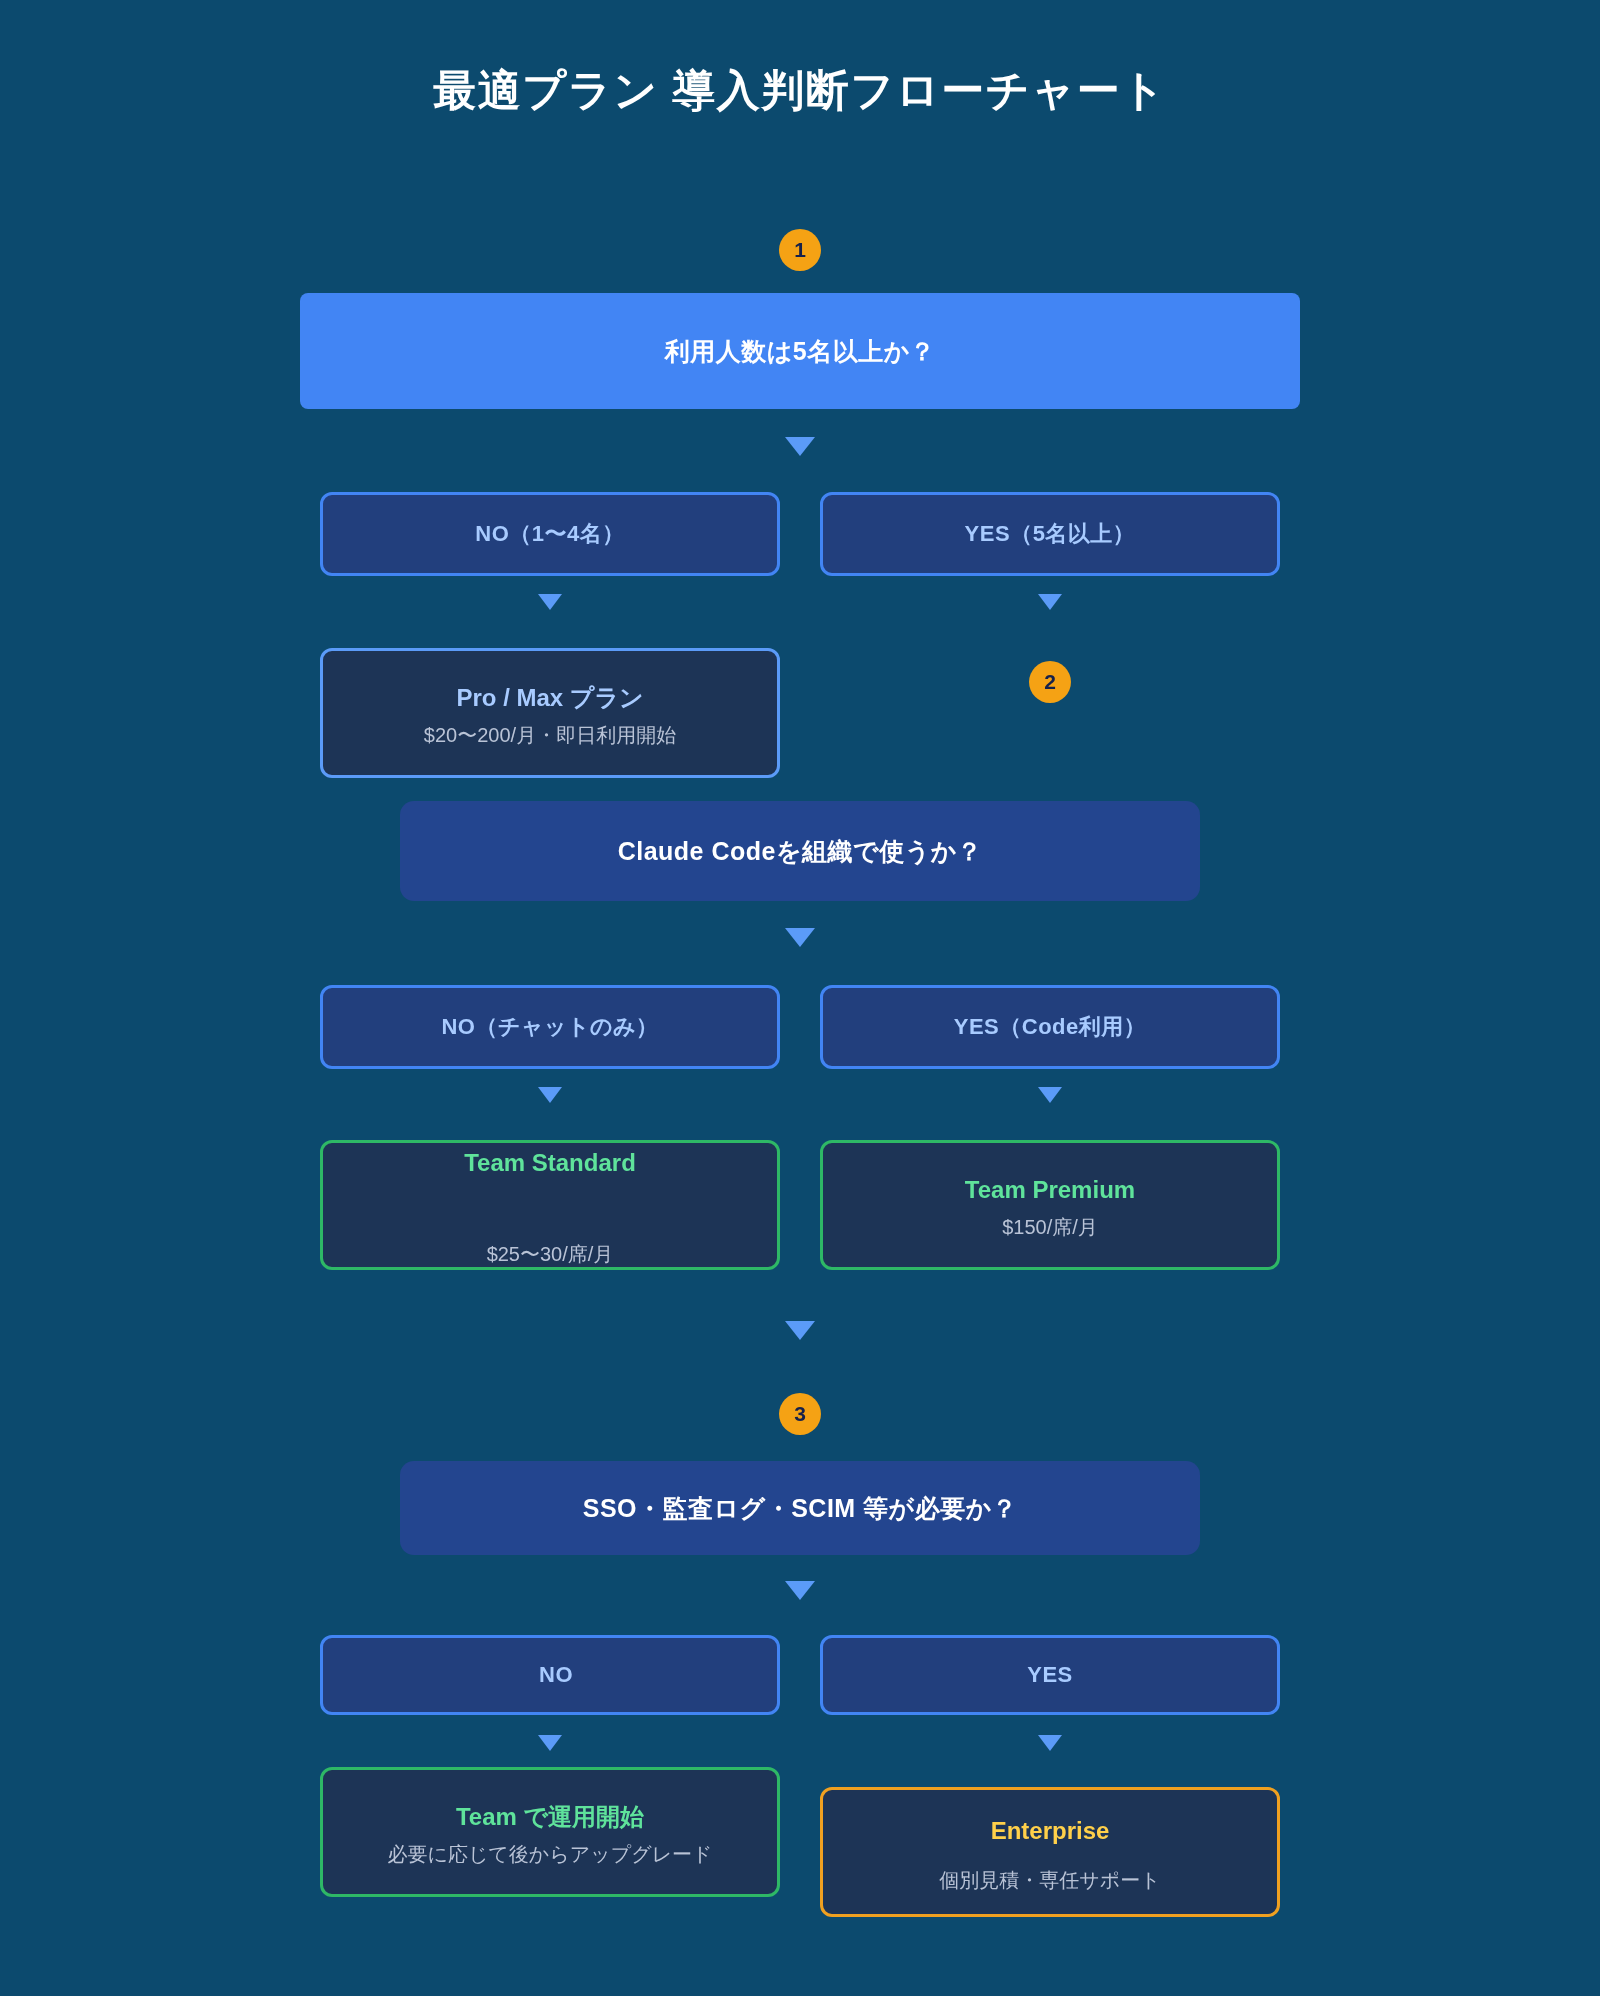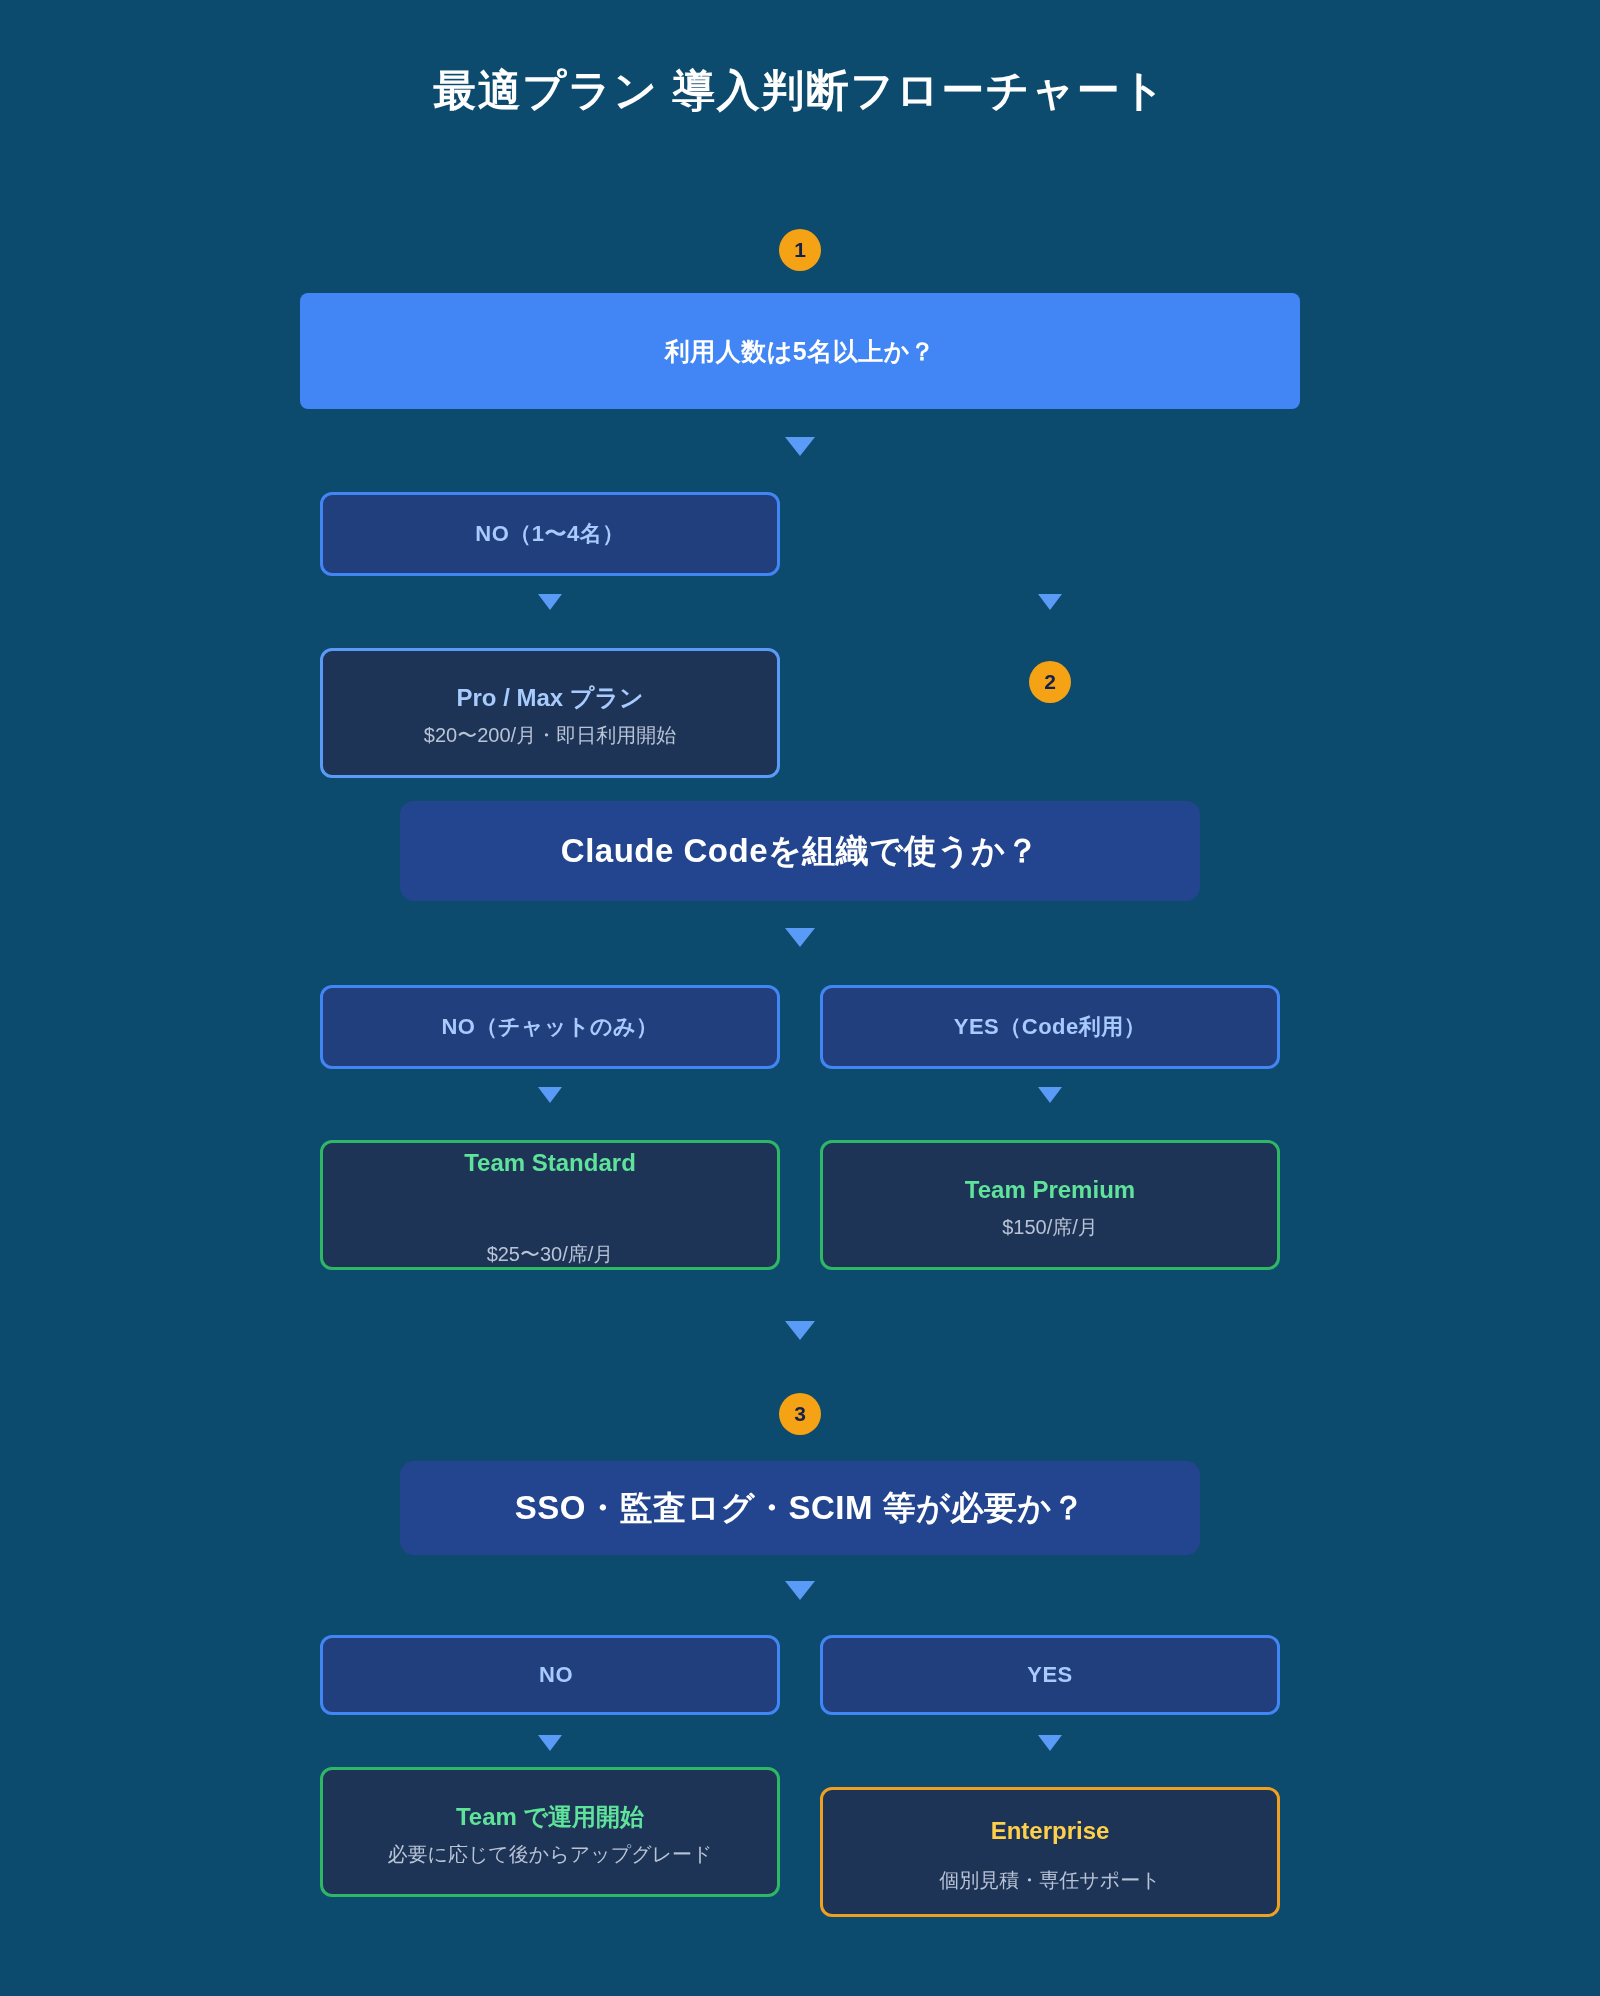--- a/index.html
+++ b/index.html
@@ -53,21 +53,21 @@
     font-size: 25px;
     font-weight: bold;
     letter-spacing: .5px;
   }
   
   .q-secondary {
     background: #23458f;
     border: none;
     border-radius: 14px;
     color: #ffffff;
-    font-size: 33px;
+    font-size: 25px;
     font-weight: bold;
     letter-spacing: .5px;
   }
   
   .branch {
     background: #223f7d;
     border: 3px solid #4285f4;
     color: #a8cbff;
     font-size: 22px;
     font-weight: bold;
@@ -136,20 +136,21 @@
 
   <div class="chart-title">最適プラン 導入判断フローチャート</div>
 
   <div class="step-badge" style="left:779px; top:229px;">1</div>
 
   <div class="node q-primary" style="left:300px; top:293px; width:1000px; height:116px;">利用人数は5名以上か？</div>
 
   <div class="arrow" style="left:785px; top:437px;"></div>
 
   <div class="node branch" style="left:320px; top:492px; width:460px; height:84px;">NO（1〜4名）</div>
+  <div class="node branch" style="left:820px; top:492px; width:460px; height:84px;">YES（5名以上）</div>
 
   <div class="arrow small" style="left:538px; top:594px;"></div>
   <div class="arrow small" style="left:1038px; top:594px;"></div>
 
   <div class="node outcome" style="left:320px; top:648px; width:460px; height:130px;">
     <div class="outcome-title">Pro / Max プラン</div>
     <div class="outcome-sub">$20〜200/月・即日利用開始</div>
   </div>
 
   <div class="step-badge" style="left:1029px; top:661px;">2</div>

